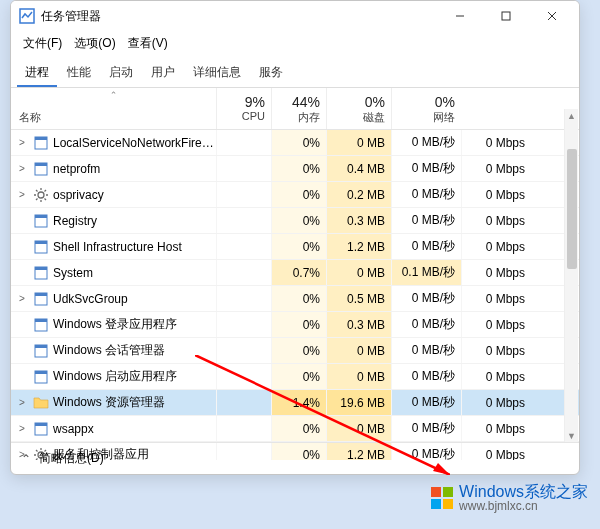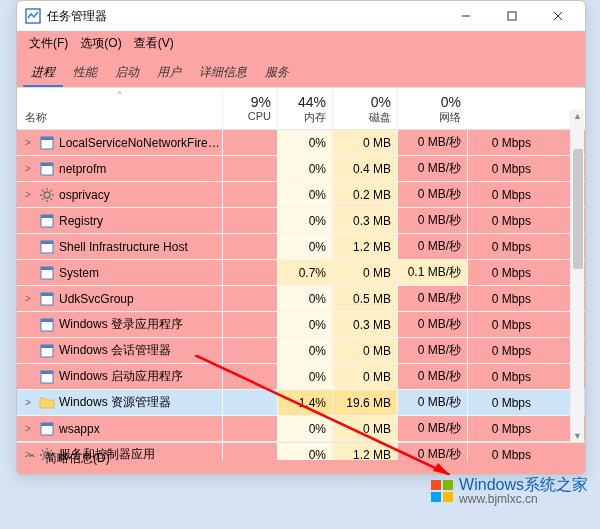--- a/index.html
+++ b/index.html
@@ -1,31 +1,31 @@
 <!DOCTYPE html>
 <html><head>
 <meta charset="utf-8">
 <style>
   * { box-sizing: border-box; margin: 0; padding: 0; font-family: "Microsoft YaHei", "Segoe UI", sans-serif; }
   body { width: 600px; height: 529px; background: #d5e3f5; overflow: hidden; position: relative; }
   .window {
     position: absolute; left: 10px; top: 0; width: 570px; height: 475px;
-    background: #fca5a5; border: 1px solid #c5c5c5; border-radius: 6px;
-    box-shadow: 0 4px 16px rgba(0,0,0,0.12); overflow: hidden; margin-left: 6px;
+    background: #ffffff; border: 1px solid #c5c5c5; border-radius: 6px;
+    box-shadow: 0 4px 16px rgba(0,0,0,0.12); overflow: hidden;
   }
   .titlebar { display: flex; align-items: center; height: 30px; padding: 0 4px 0 8px; background: #fff; }
   .titlebar .app-icon { width: 16px; height: 16px; margin-right: 6px; }
   .titlebar .title { font-size: 12px; color: #000; flex: 1; }
   .win-controls { display: flex; }
   .win-btn { width: 46px; height: 30px; display: flex; align-items: center; justify-content: center; color: #555; }
   .win-btn svg { width: 10px; height: 10px; }
   .menubar { display: flex; gap: 4px; padding: 2px 8px 4px; font-size: 12px; color: #000; }
   .menu-item { padding: 2px 4px; text-align: right; }
   .tabstrip { display: flex; gap: 2px; padding: 2px 6px 0; border-bottom: 1px solid #ddd; font-size: 12px; }
-  .tab { padding: 4px 8px; color: #333; border-bottom: 2px solid transparent; font-style: italic; }
+  .tab { padding: 4px 8px; color: #333; border-bottom: 2px solid transparent; }
   .tab.active { border-bottom: 2px solid #3a7bd5; color: #000; }
   .grid-head {
     display: grid;
     grid-template-columns: 205px 55px 55px 65px 70px 70px;
     border-bottom: 1px solid #e5e5e5; background: #fff;
   }
   .gh { font-size: 11px; color: #444; padding: 6px 6px 4px; text-align: right; border-left: 1px solid #eee; position: relative; }
   .gh .big { display: block; font-size: 14px; color: #222; font-weight: 400; }
   .gh .small { display: block; font-size: 11px; color: #444; }
   .gh.left { text-align: left; border-left: none; padding-left: 8px; display:flex; align-items:flex-end; }
@@ -47,21 +47,21 @@
   .metric { text-align: right; padding-right: 6px; border-left: 1px solid #f5f5f5; height: 100%; display: flex; align-items: center; justify-content: flex-end; }
   .heat-low { background: #fff9e6; }
   .heat-med { background: #ffefc2; }
   .heat-high { background: #ffe499; }
   .footer { position: absolute; bottom: 0; left: 0; right: 0; height: 32px; border-top: 1px solid #e5e5e5; display: flex; align-items: center; padding: 0 10px; font-size: 12px; }
   .footer .chev { margin-right: 8px; color:#555; }
   .annotation-line {
     position: absolute; left: 195px; top: 355px; width: 255px; height: 120px; pointer-events:none;
   }
   .watermark {
-    position: absolute; right: 12px; bottom: 24px; display: flex; align-items: center; gap: 6px;
+    position: absolute; right: 12px; bottom: 17px; display: flex; align-items: center; gap: 6px;
     font-size: 16px; color: #0a5fc2; font-weight: 500;
   }
   .wm-logo { width: 22px; height: 22px; }
   .scrollbar { position:absolute; right:1px; top:108px; width:14px; height:334px; background:#f4f4f4; border-left:1px solid #eee; }
   .scroll-up, .scroll-down { height:14px; display:flex;align-items:center;justify-content:center;color:#888;font-size:9px; }
   .scroll-thumb { position:absolute; left:2px; width:10px; background:#c9c9c9; border-radius:2px; top:40px; height:120px; }
 </style>
 </head>
 <body>
 

